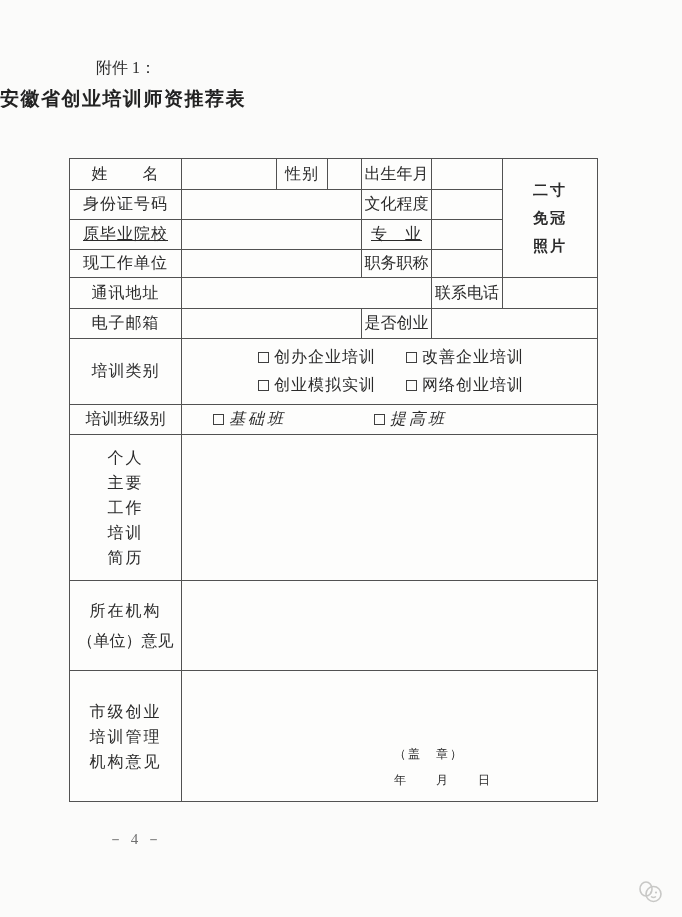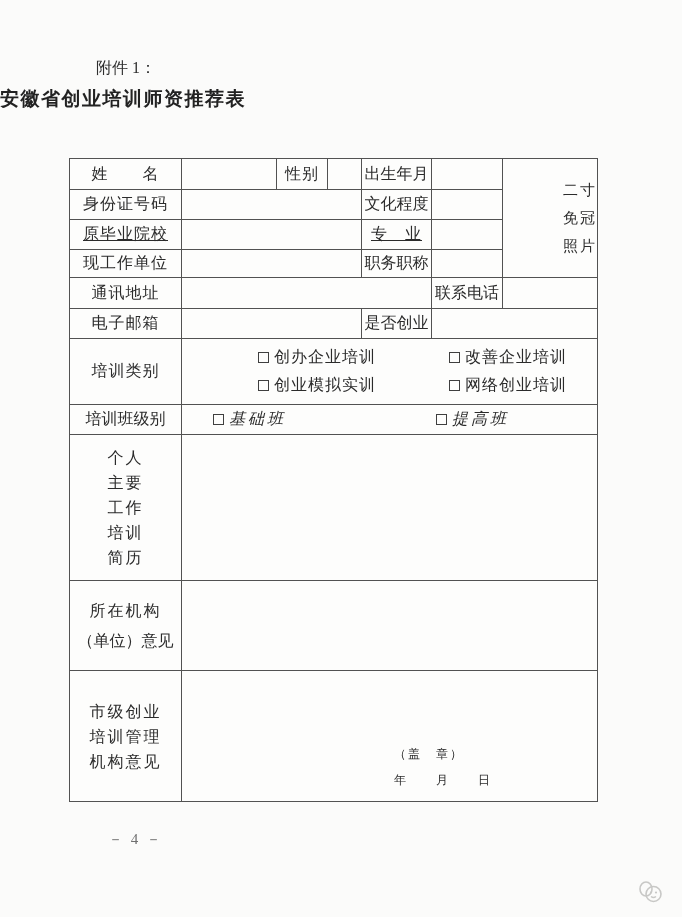--- a/index.html
+++ b/index.html
@@ -39,23 +39,23 @@
   tr.r2 td { height: 30px; }
   tr.r3 td { height: 30px; text-decoration: underline; }
   tr.r4 td { height: 28px; }
   tr.r5 td { height: 31px; }
   tr.r6 td { height: 30px; }
   tr.r7 td { height: 66px; }
   tr.r8 td { height: 30px; }
   tr.r9 td { height: 146px; }
   tr.r10 td { height: 90px; }
   tr.r11 td { height: 131px; }
-  td.photo { text-align: right; vertical-align: middle; }
+  td.photo { text-align: center; vertical-align: middle; font-weight: bold; }
   td.photo div { line-height: 28px; letter-spacing: 2px; font-size: 15px; }
-  .cbrow { display: flex; align-items: center; padding-left: 76px; height: 28px; justify-content: space-between; }
+  .cbrow { display: flex; align-items: center; padding-left: 76px; height: 28px; }
   .cbitem { display: inline-flex; align-items: center; margin-right: 30px; white-space: nowrap; letter-spacing: 1px; }
   .cb {
     width: 11px; height: 11px; border: 1px solid #3f3f3f;
     display: inline-block; margin-right: 5px; background: #fdfdfc; flex: 0 0 auto;
   }
   .cbrow.level { padding-left: 31px; }
   .cbrow.level .cbitem { margin-right: 88px; letter-spacing: 3px; font-style: italic; }
   td.mlbl div { line-height: 25px; letter-spacing: 2px; }
   td.mlbl.org div { line-height: 30px; }
   td.seal-cell { position: relative; }

